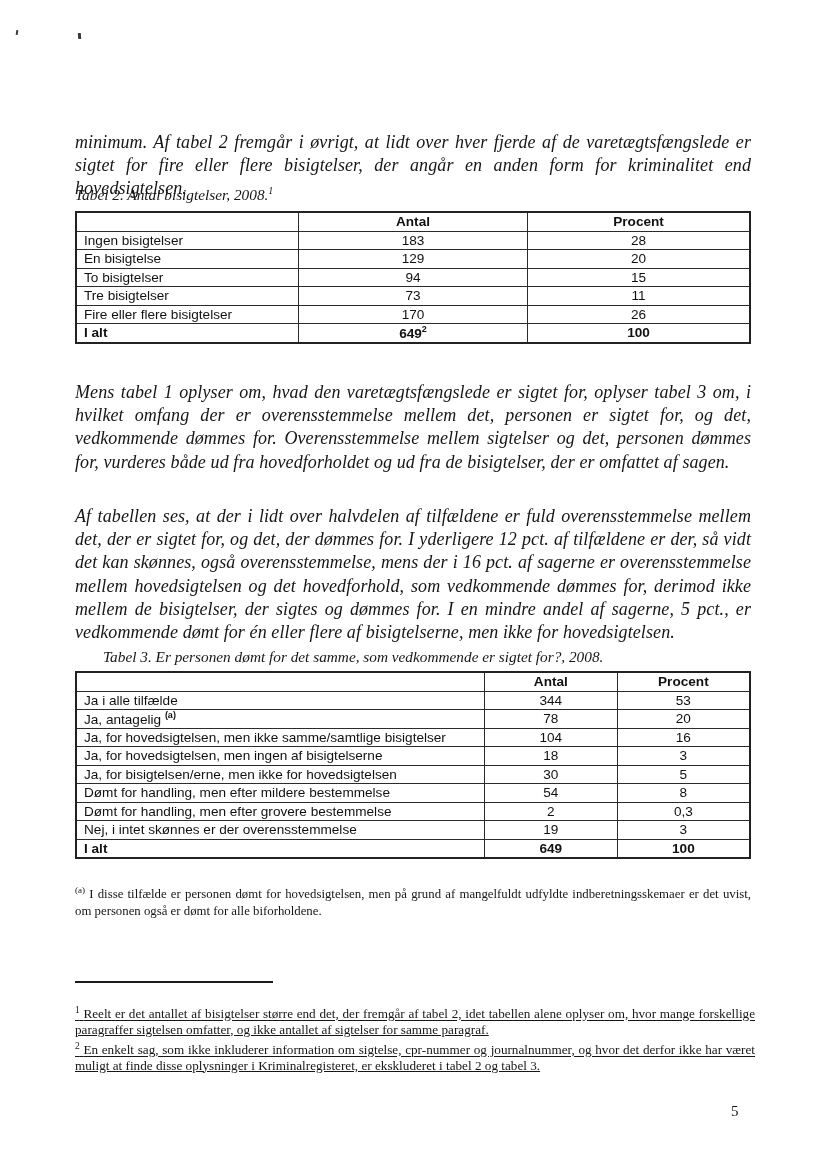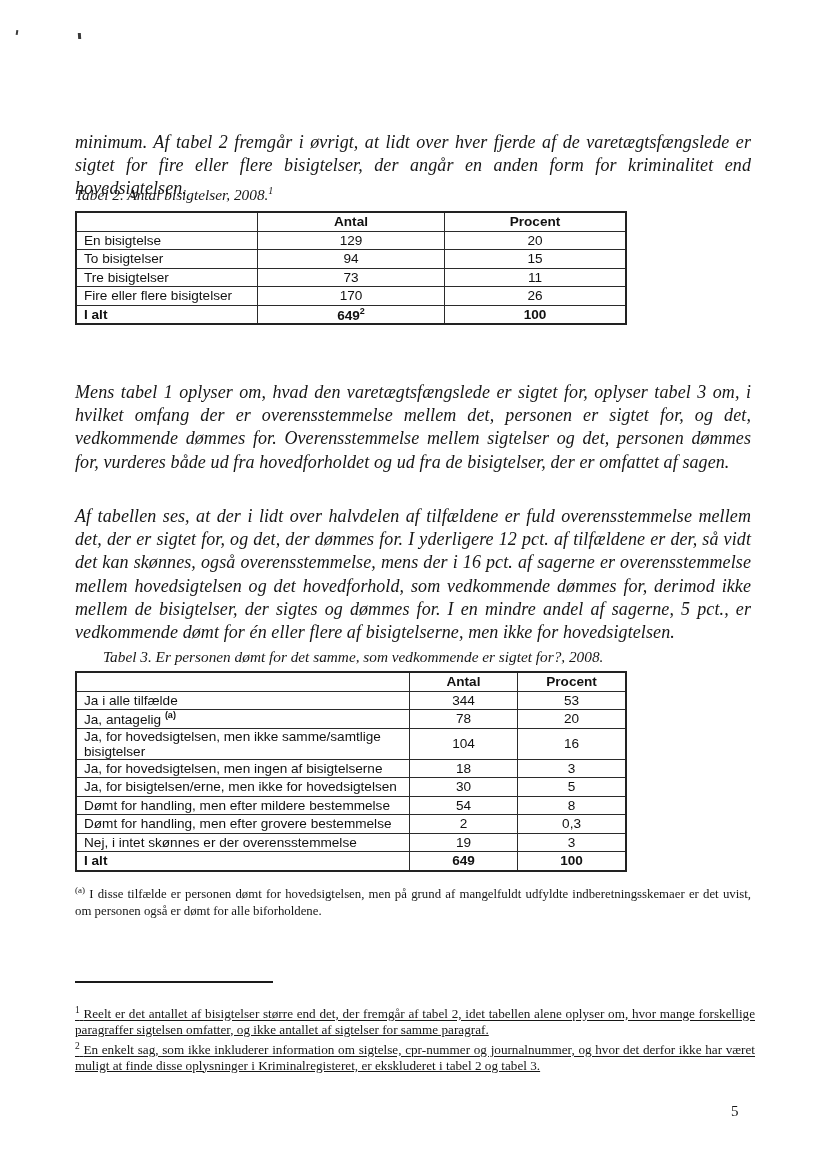--- a/index.html
+++ b/index.html
@@ -40,21 +40,21 @@
     font-size: 15.3px;
     white-space: nowrap;
   }
   #t2-title { top: 185px; }
   #t3-title { top: 648px; margin-left: 28px; }
   .tbl-title sup { font-size: 10px; font-style: italic; }
 
   
   table {
     position: absolute;
-    width: 552px;
+    width: 676px;
     border-collapse: collapse;
     font-family: "Liberation Sans", sans-serif;
     font-size: 13.6px;
     color: #111;
   }
   #t2 { top: 211px; }
   #t3 { top: 671px; }
   th, td {
     border: 1px solid #2b2b2b;
     height: 17.5px;
@@ -130,20 +130,25 @@
     <div class="tbl-title" id="t2-title"><span>Tabel 2. Antal bisigtelser, 2008.</span><sup>1</sup></div>
 
     <table id="t2">
       <tbody>
           <tr>
         <th class="c-label"></th>
         <th class="c-antal">Antal</th>
         <th class="c-procent">Procent</th>
       </tr>
       <tr>
+        <td>Ingen bisigtelser</td>
+        <td class="num">183</td>
+        <td class="num">28</td>
+      </tr>
+      <tr>
         <td>En bisigtelse</td>
         <td class="num">129</td>
         <td class="num">20</td>
       </tr>
       <tr>
         <td>To bisigtelser</td>
         <td class="num">94</td>
         <td class="num">15</td>
       </tr>
       <tr>

